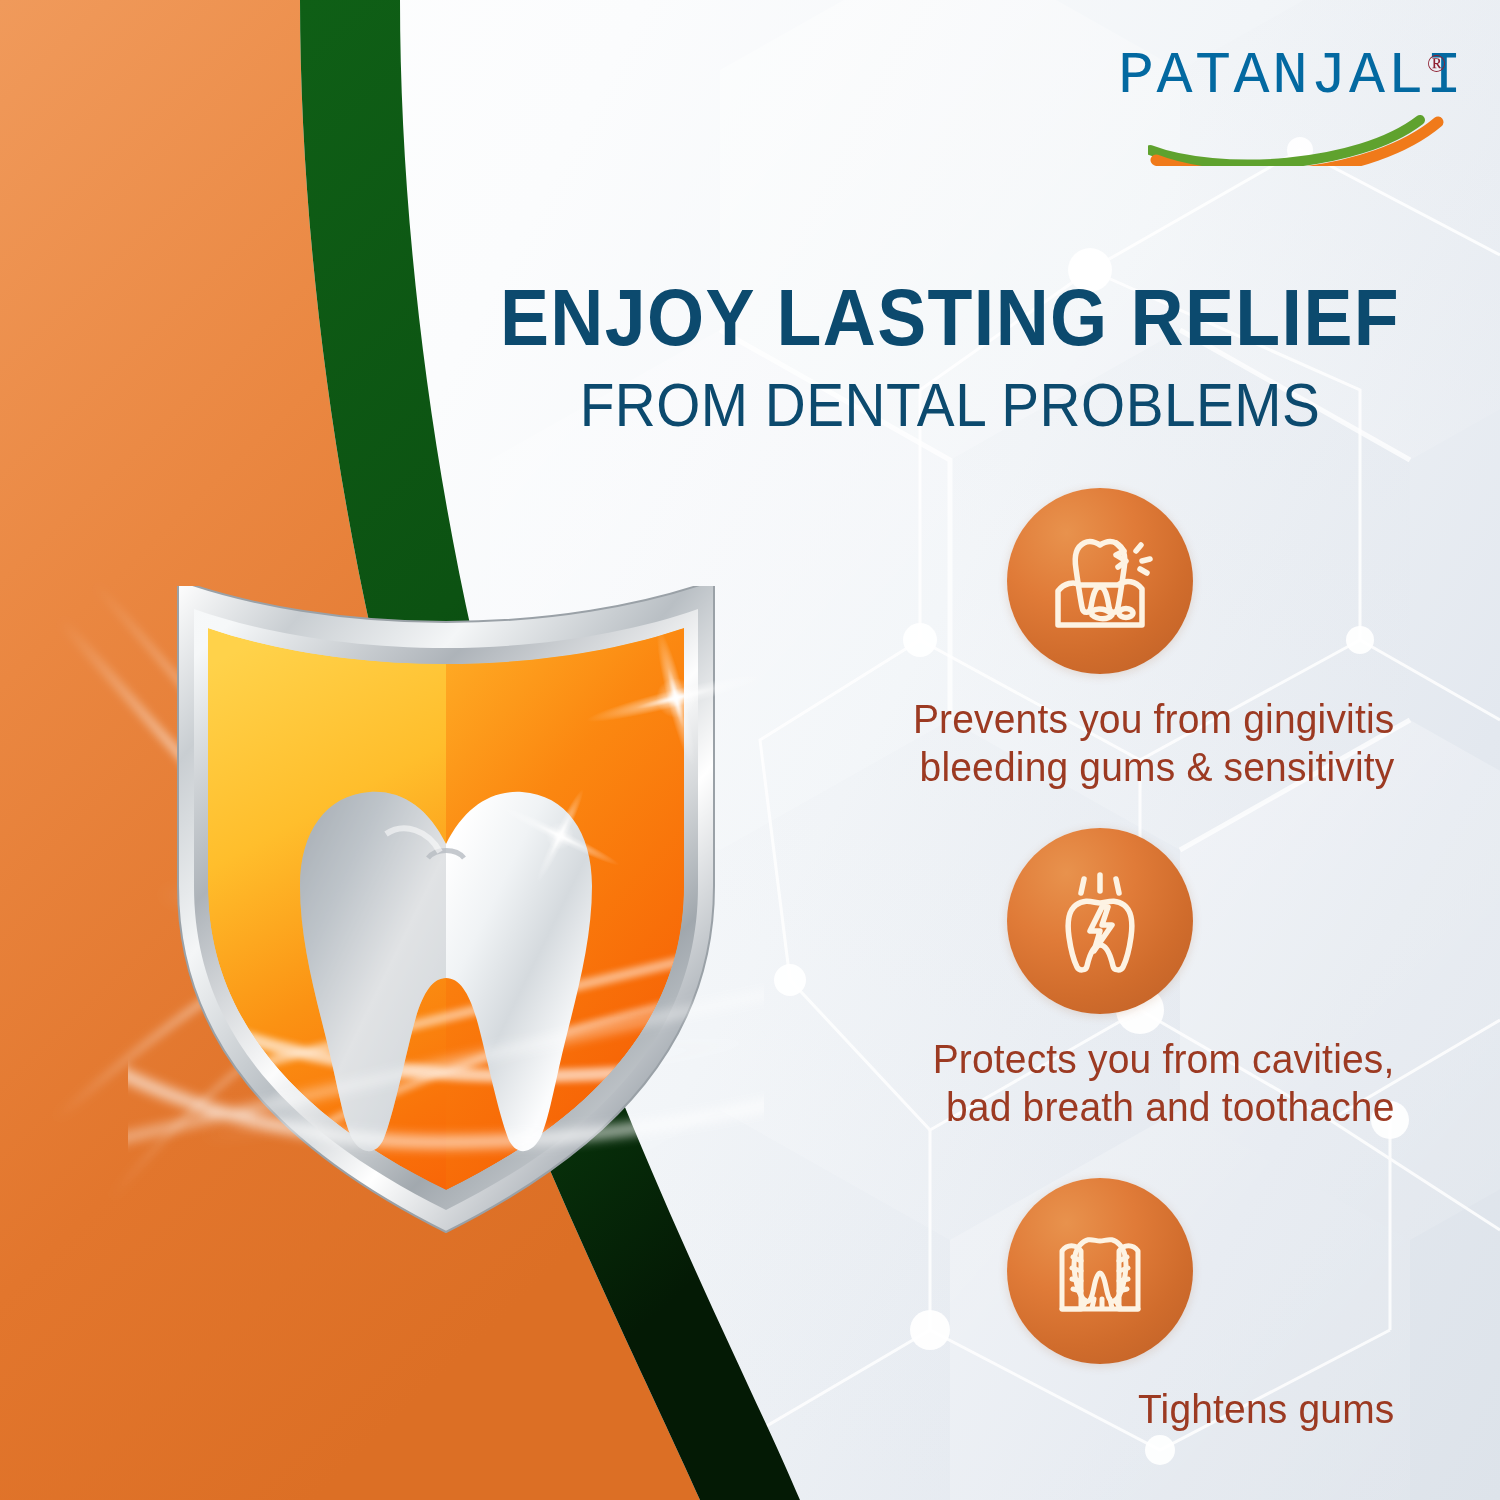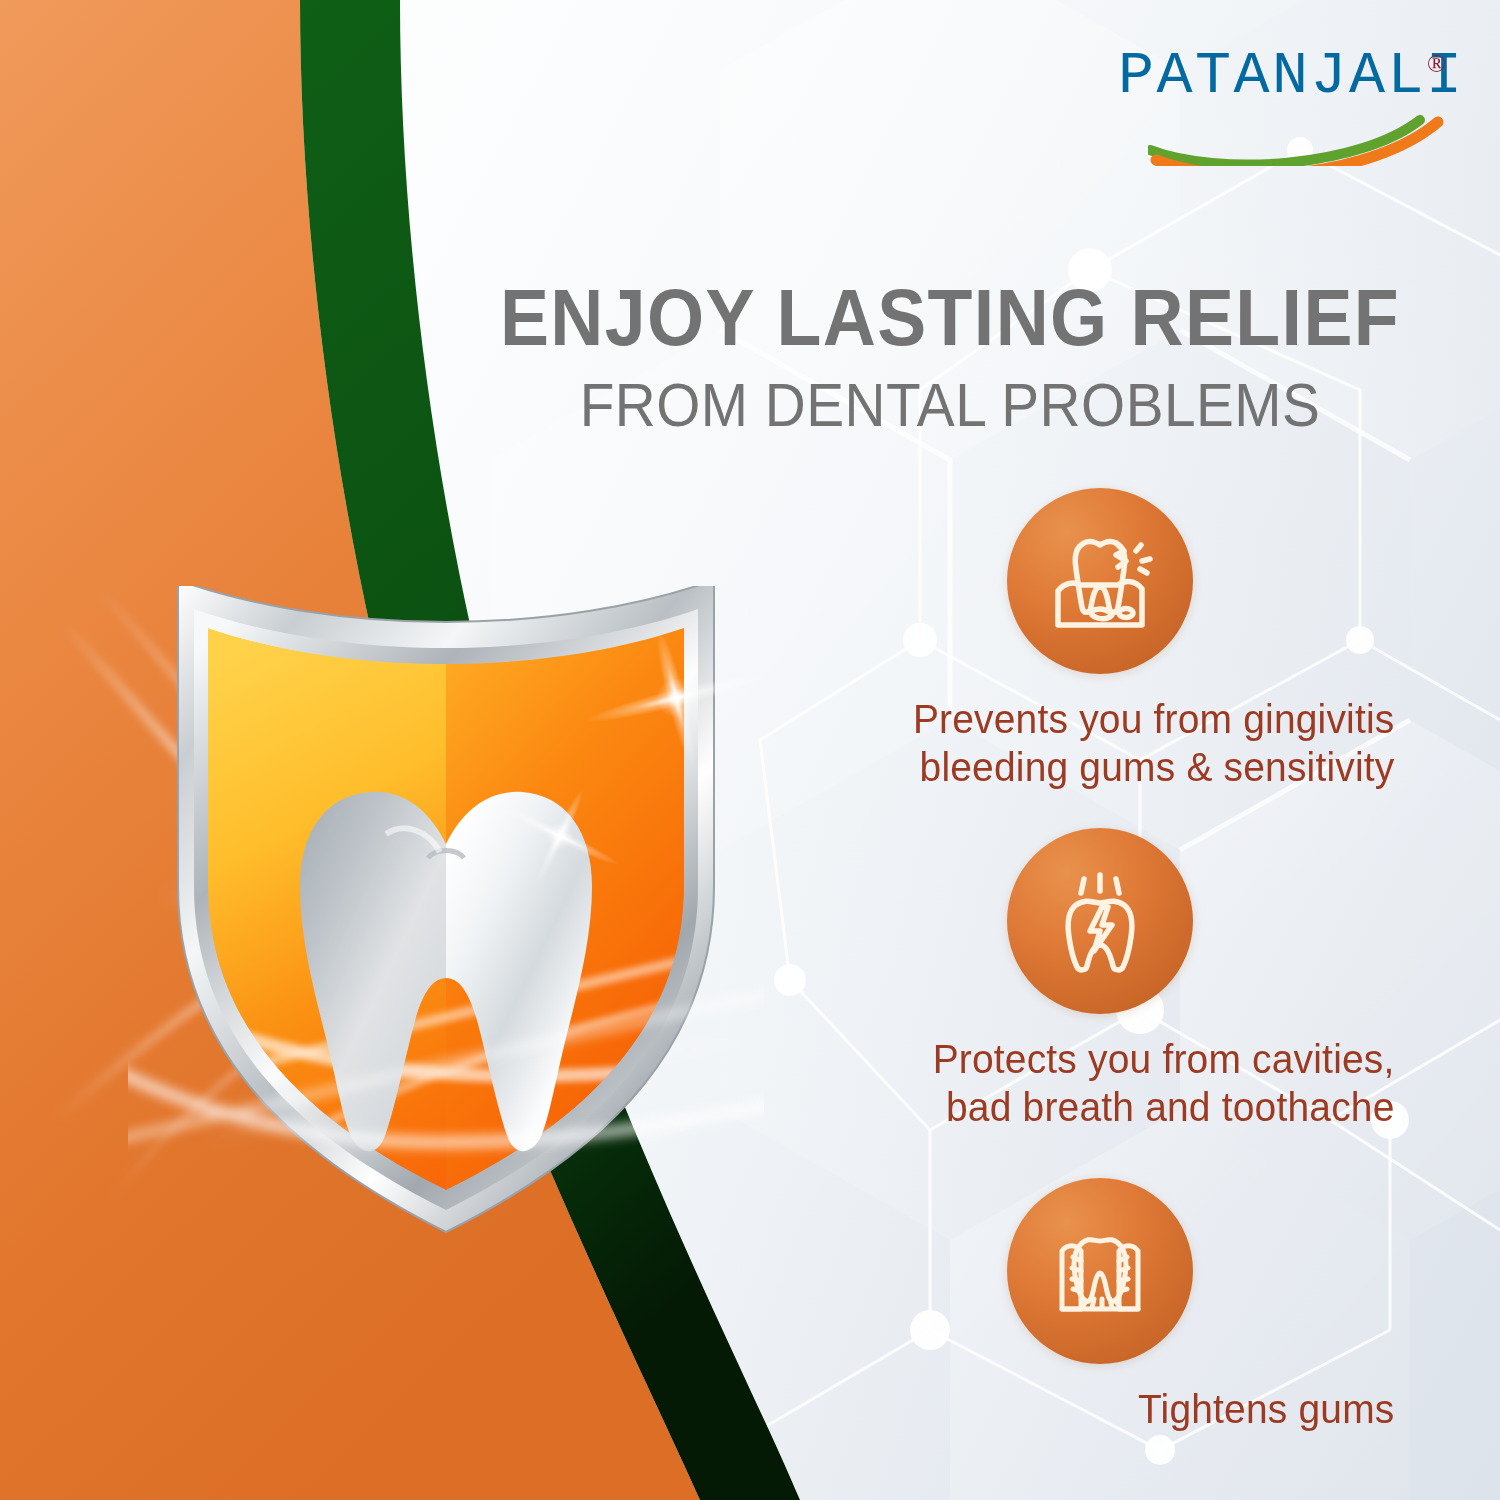--- a/index.html
+++ b/index.html
@@ -73,21 +73,21 @@
     width: 300px; height: 62px;
     z-index: 1;
   }
 
   
   .headline {
     position: absolute;
     left: 420px; top: 278px;
     width: 1060px;
     text-align: center;
-    color: #737373;
+    color: #0c4a6e;
   }
   .headline-main {
     font-size: 79px;
     font-weight: bold;
     letter-spacing: 1.5px;
     line-height: 1.02;
     transform: scaleX(0.93);
     transform-origin: center;
     white-space: nowrap;
   }

